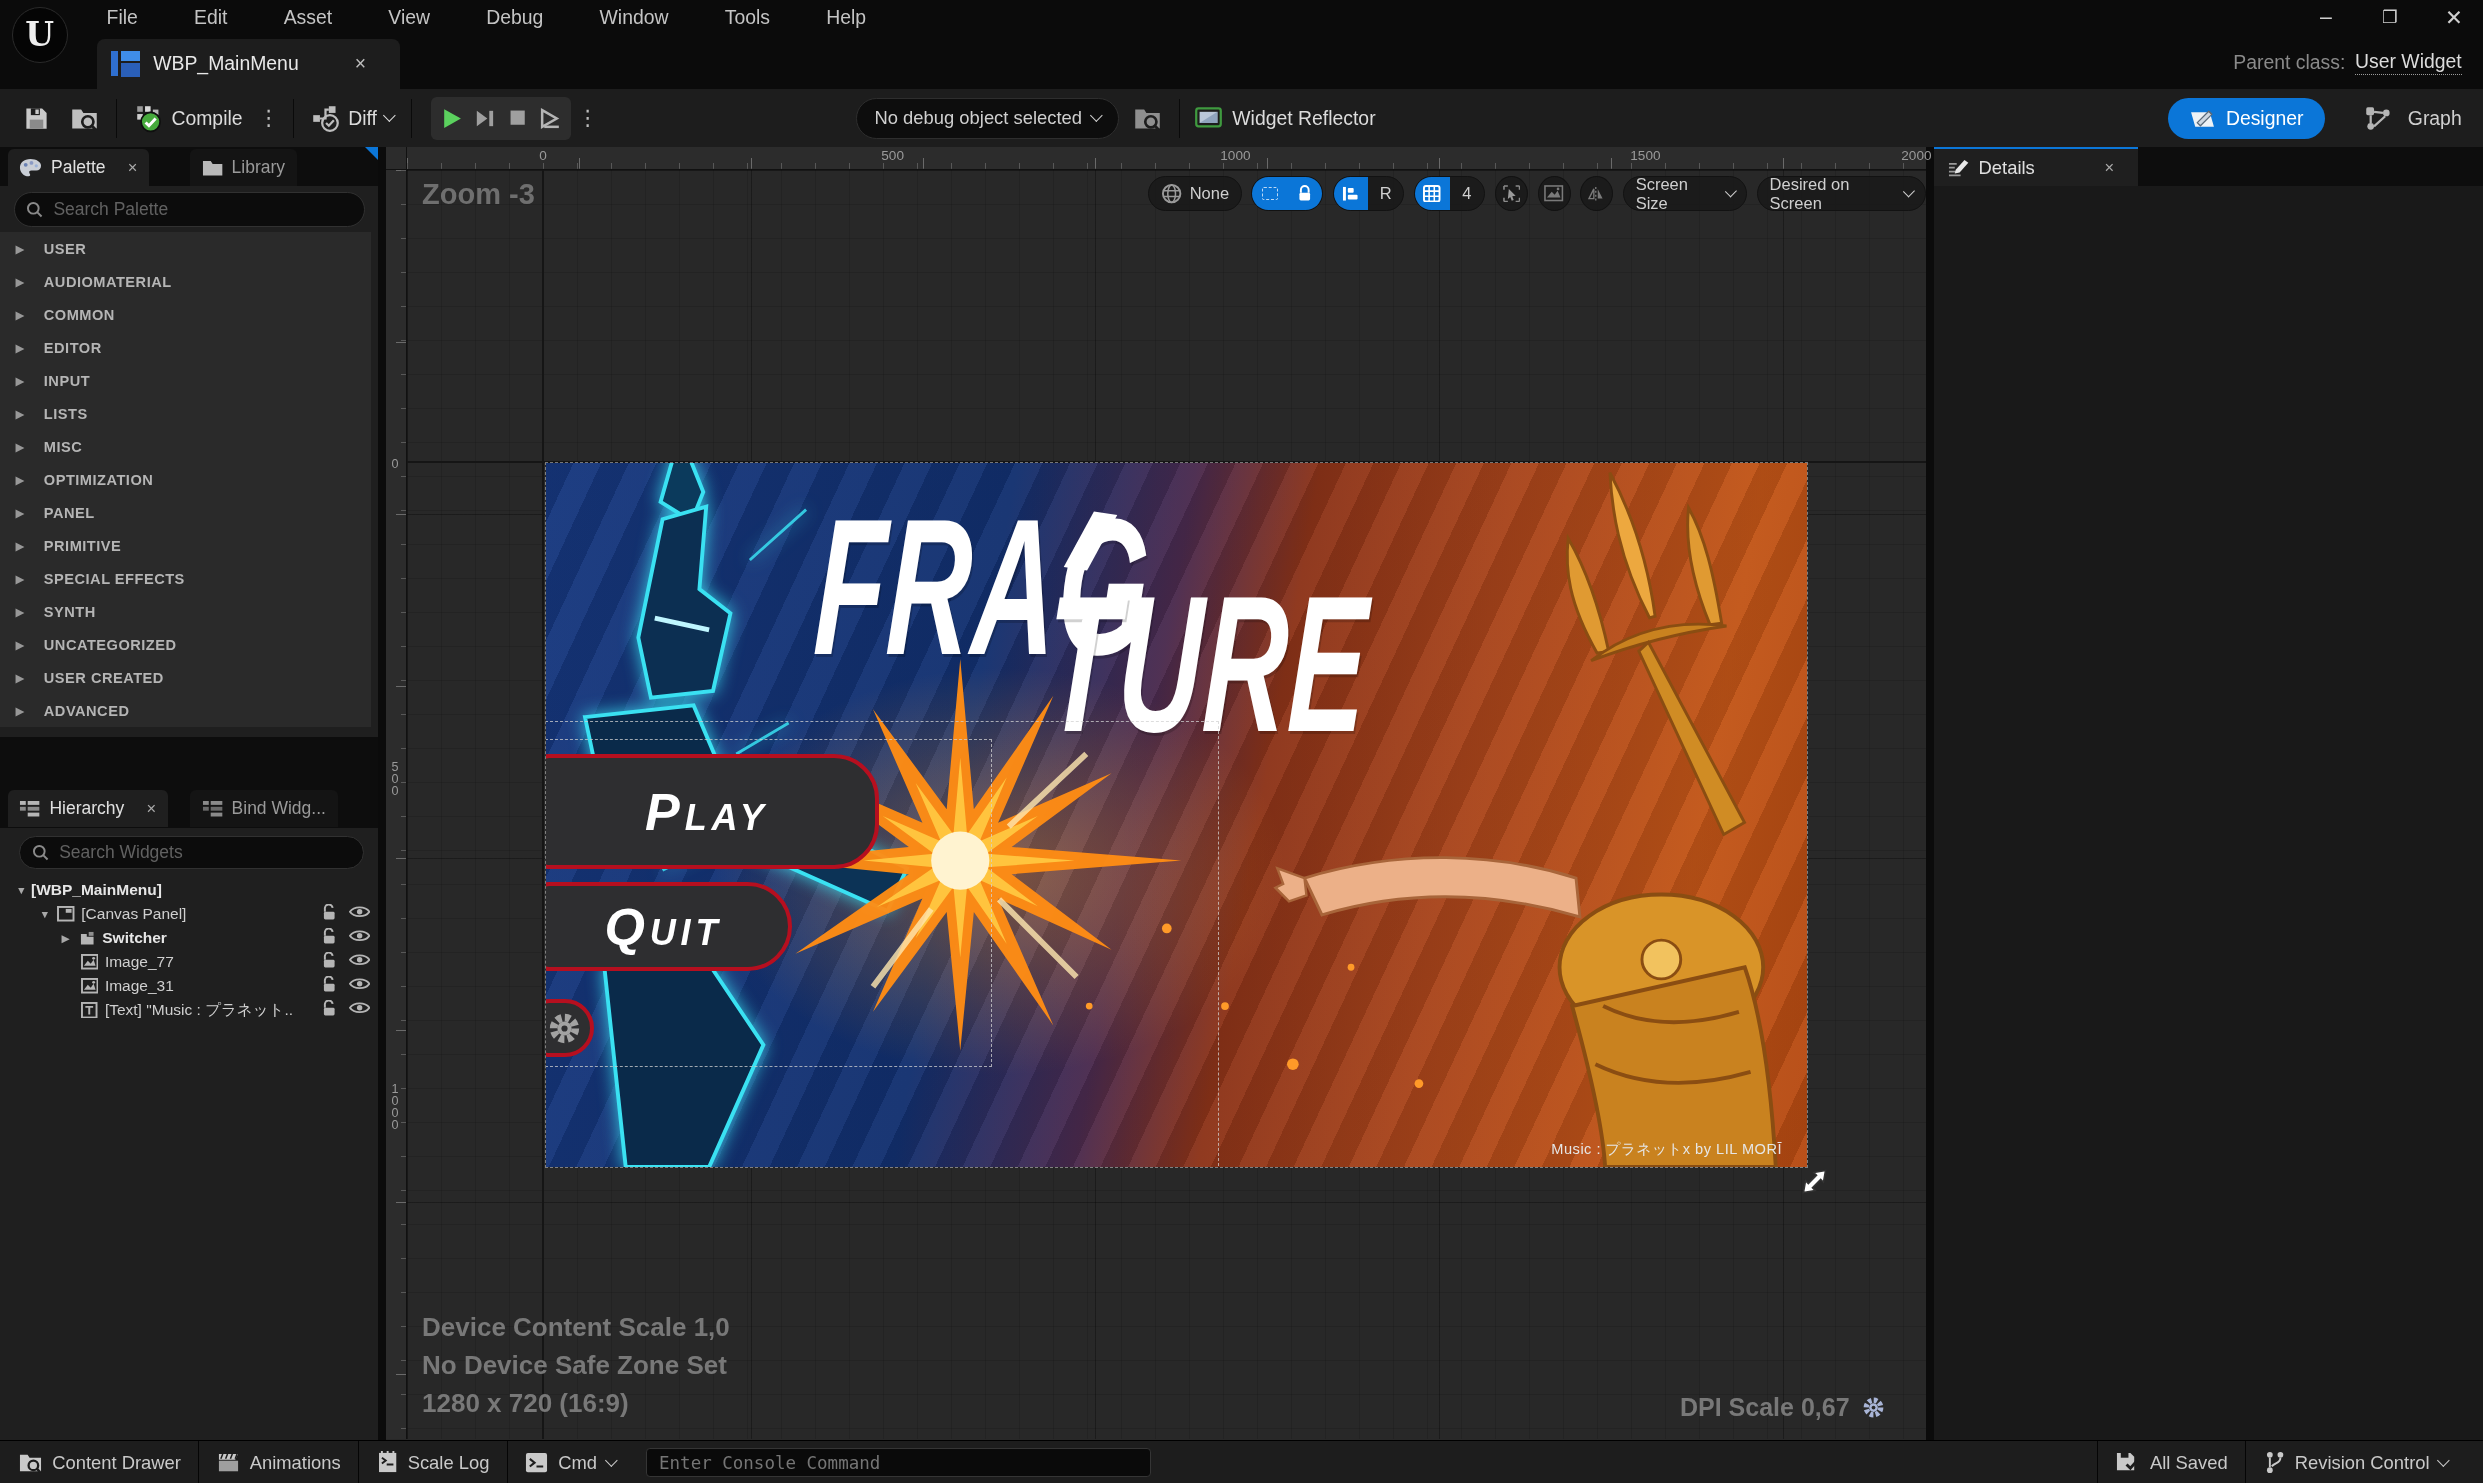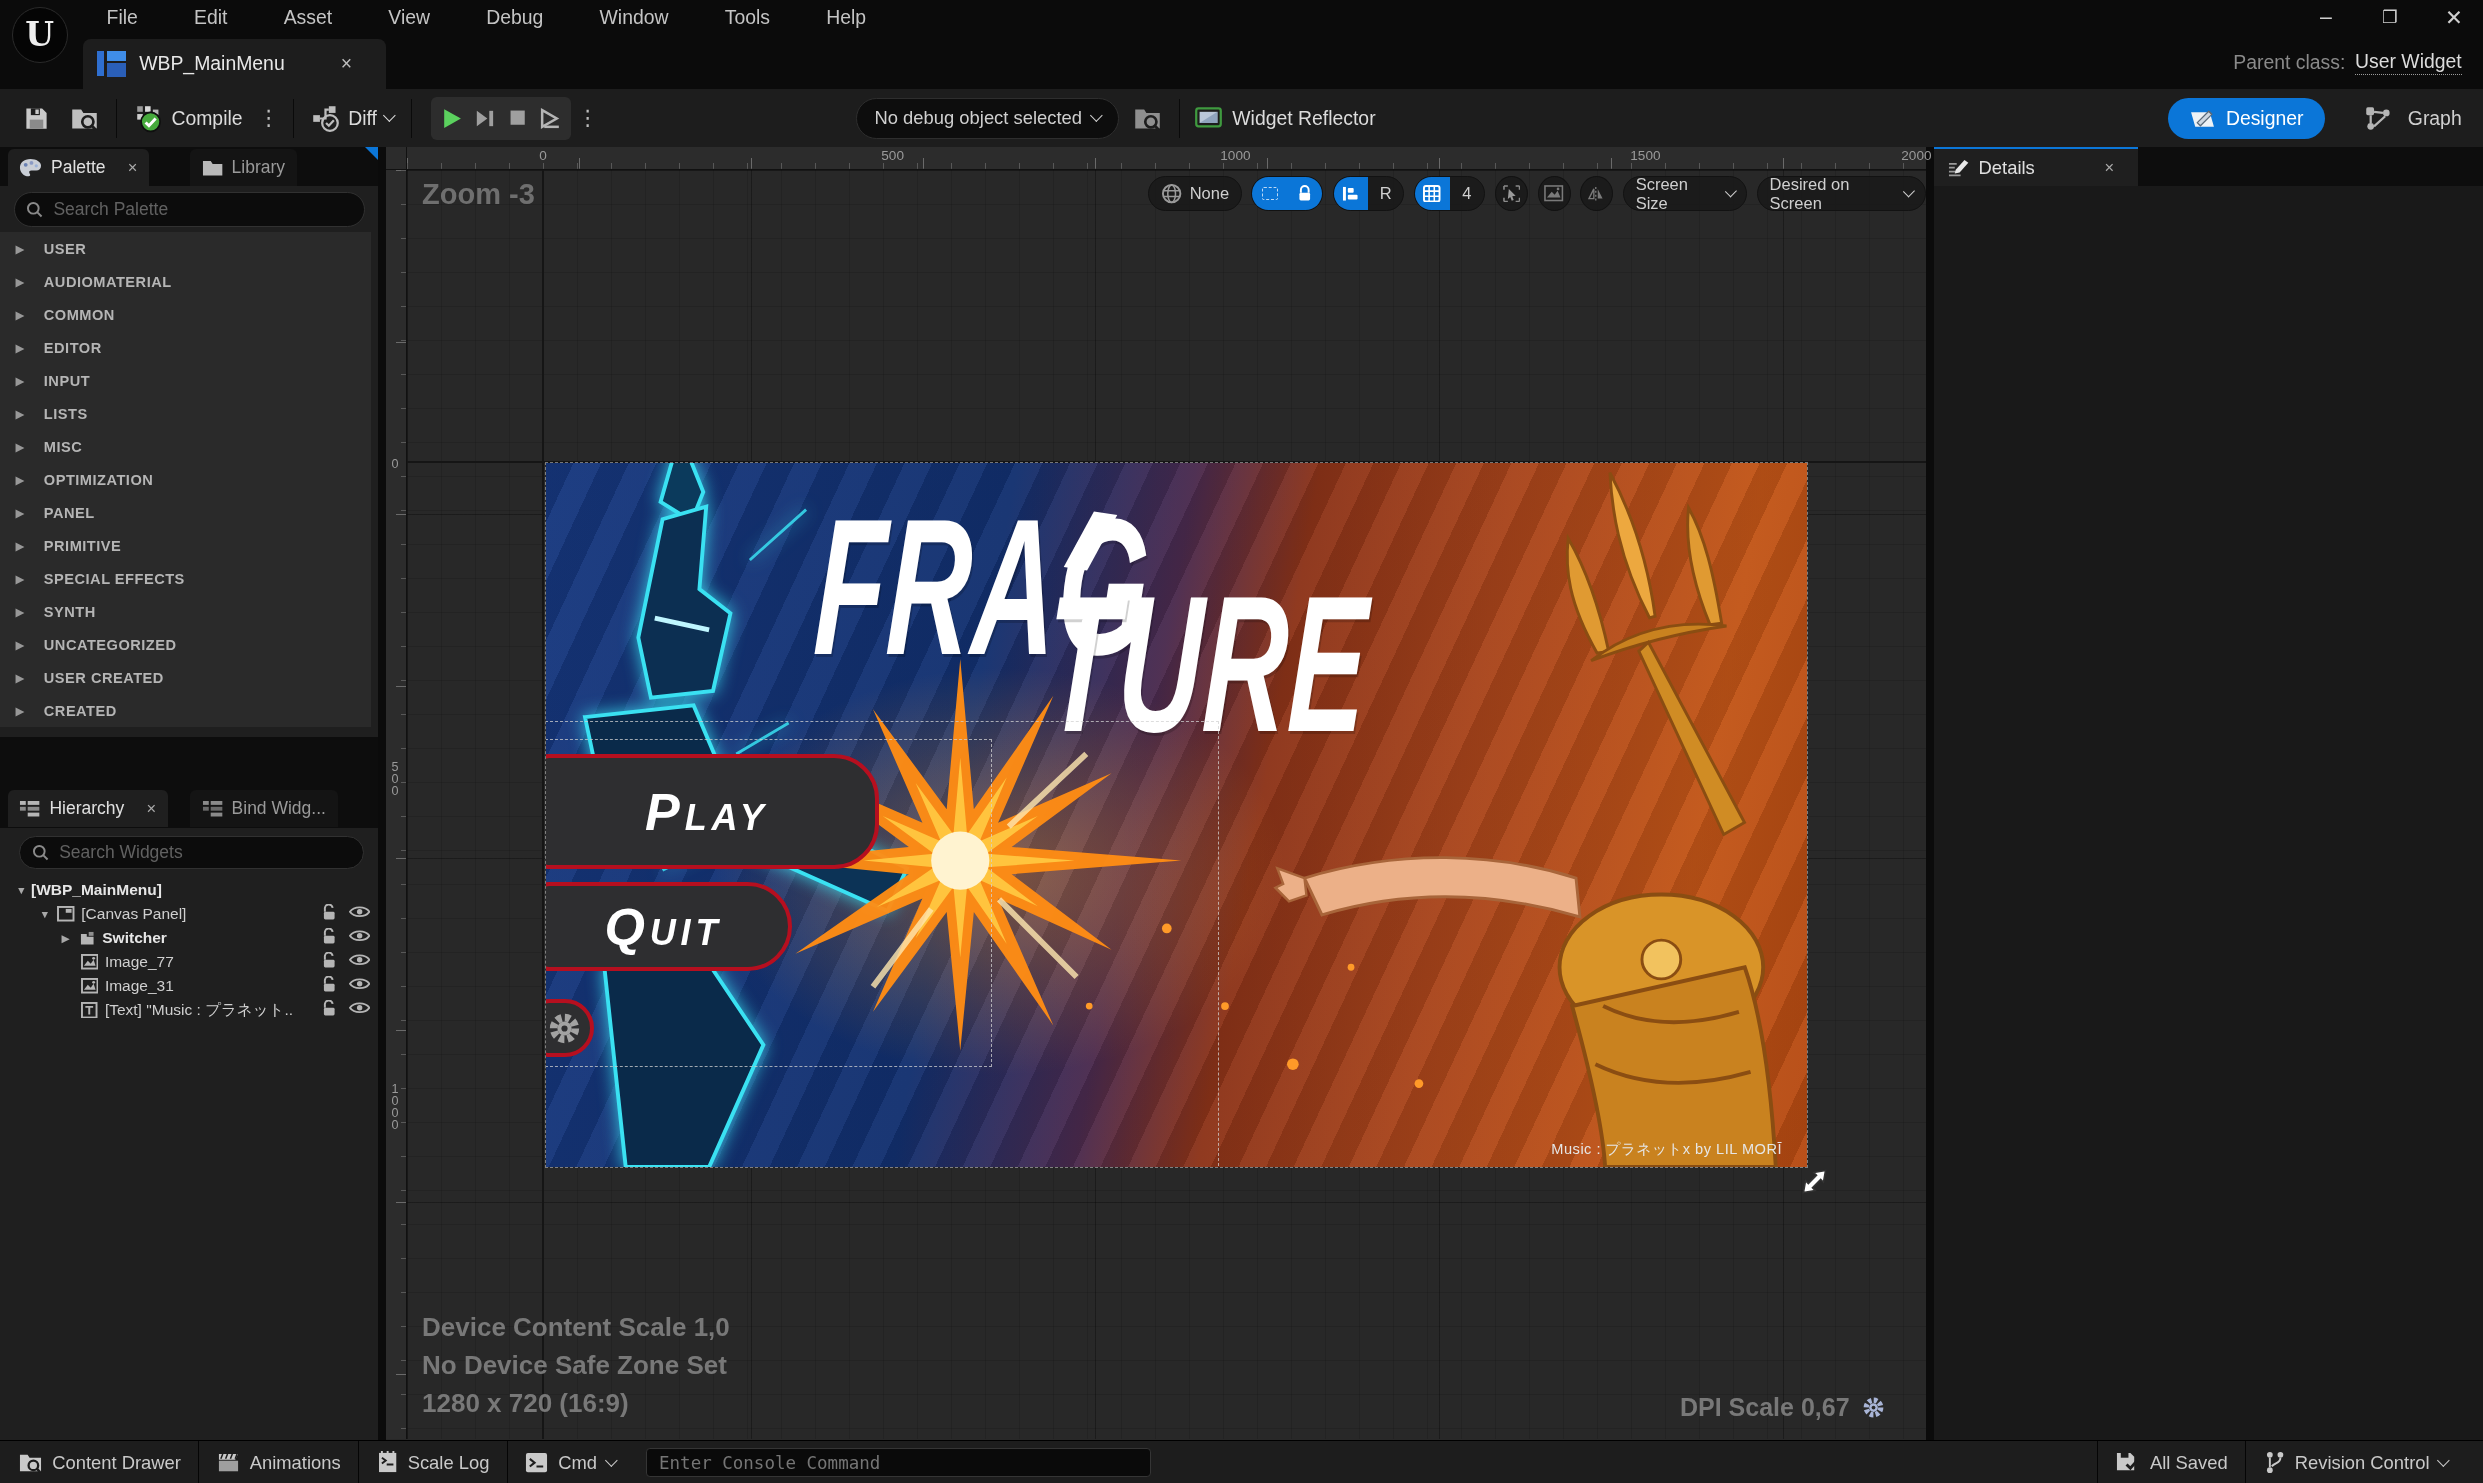--- a/index.html
+++ b/index.html
@@ -11,21 +11,21 @@
   .menubar { position:absolute; left:0; top:0; width:2483px; height:35px; background:#0b0b0b; }
   .menu-items { position:absolute; left:93px; top:0; height:35px; display:flex; align-items:center; gap:29px; }
   .menu-item { padding:0 13.6px; font-size:19.4px; color:#c4c4c4; cursor:default; }
   .ue-logo { position:absolute; left:11.6px; top:6.8px; width:56px; height:56px; border-radius:50%; background:#050505; border:1.9px solid #2a2a2a; display:flex; align-items:center; justify-content:center; z-index:5; }
   .ue-logo span { color:#efefef; font-size:33px; font-weight:bold; font-family:"DejaVu Serif", serif; }
   .winbtns { position:absolute; right:9.7px; top:0; height:35px; display:flex; align-items:center; gap:25px; }
   .winbtn { width:39px; height:29px; display:flex; align-items:center; justify-content:center; color:#cfcfcf; font-size:21.3px; }
 
   
   .tabrow { position:absolute; left:0; top:35px; width:2483px; height:54px; background:#0b0b0b; }
-  .doc-tab { position:absolute; left:83px; top:3.9px; width:303px; height:50px; background:#1d1d1d; border-radius:7.8px 7.8px 0 0; display:flex; align-items:center; padding:0 13.6px; }
+  .doc-tab { position:absolute; left:97px; top:3.9px; width:303px; height:50px; background:#1d1d1d; border-radius:7.8px 7.8px 0 0; display:flex; align-items:center; padding:0 13.6px; }
   .doc-tab .wbp-icon { width:29px; height:29px; margin-right:13.6px; position:relative; }
   .wbp-icon i1, .wbp-icon .b1 { position:absolute; left:0; top:1.9px; width:7.8px; height:25px; background:#2f6fd0; }
   .wbp-icon .b2 { position:absolute; left:10.7px; top:1.9px; width:18.4px; height:9.7px; background:#3f8de8; }
   .wbp-icon .b3 { position:absolute; left:10.7px; top:13.6px; width:18.4px; height:13.6px; background:#2a5fb8; }
   .doc-tab .tab-label { font-size:19.4px; color:#e8e8e8; }
   .doc-tab .tab-close { margin-left:56px; color:#bdbdbd; font-size:19.4px; }
   .parent-class { position:absolute; right:21.3px; top:0; height:54px; display:flex; align-items:center; gap:9.7px; font-size:19.4px; }
   .parent-class .pc-label { color:#8a8a8a; }
   .parent-class .pc-value { color:#dcdcdc; border-bottom:1.9px dotted #9a9a9a; padding-bottom:1px; }
 
@@ -371,21 +371,21 @@
       <div class="prow">
           <span class="tri">▶</span>
           <span class="plabel">UNCATEGORIZED</span>
         </div>
       <div class="prow">
           <span class="tri">▶</span>
           <span class="plabel">USER CREATED</span>
         </div>
       <div class="prow">
           <span class="tri">▶</span>
-          <span class="plabel">CREATED</span>
+          <span class="plabel">ADVANCED</span>
         </div>
     </div>
 
     <div class="gapblock"></div>
 
     <div class="htabs-wrap">
       <div class="ptab active" style="left:7.8px; top:2.9px;">
         <svg width="21.3" height="17.5" viewBox="0 0 22 18">
             <rect x="1" y="1" width="6" height="4" fill="#b5b5b5"></rect>
             <rect x="9" y="1" width="12" height="4" fill="#b5b5b5"></rect>

